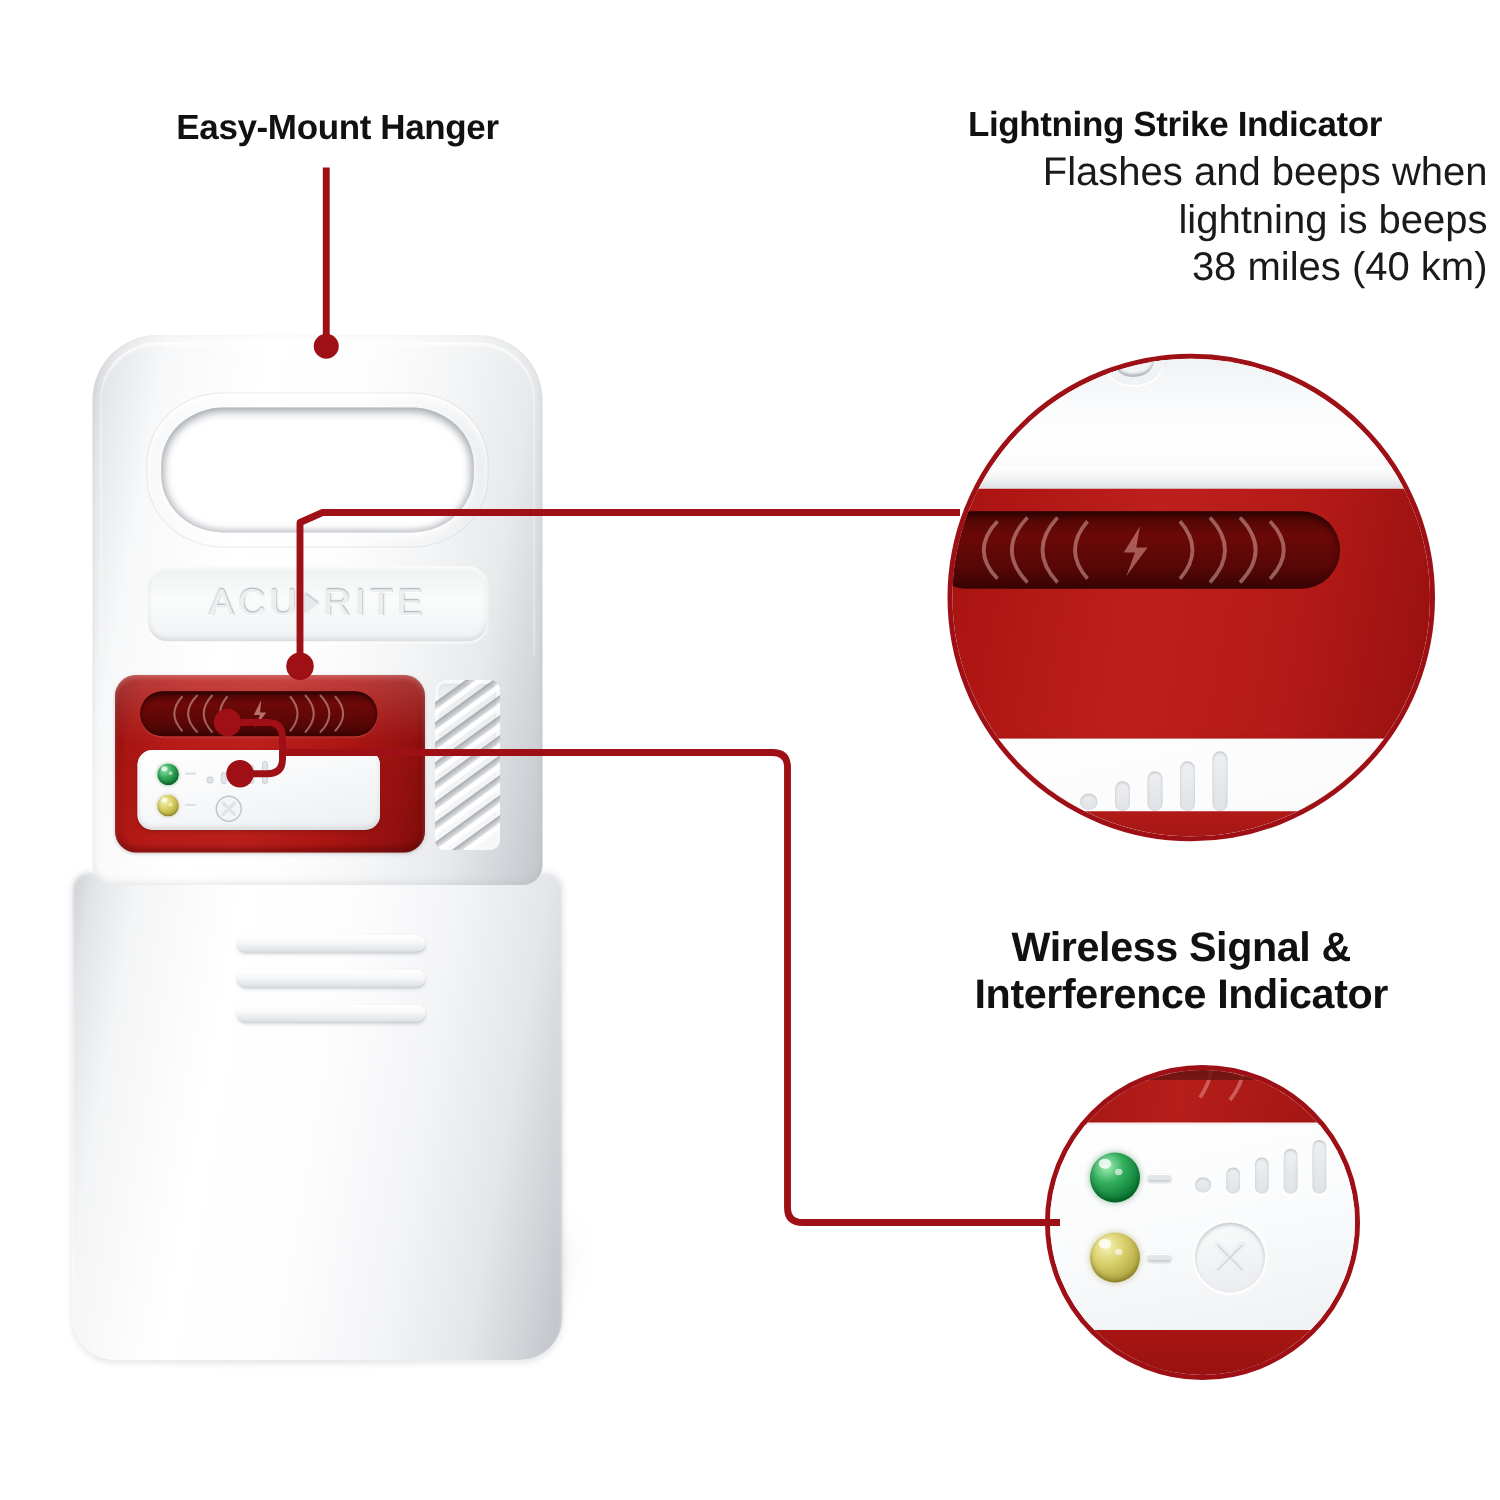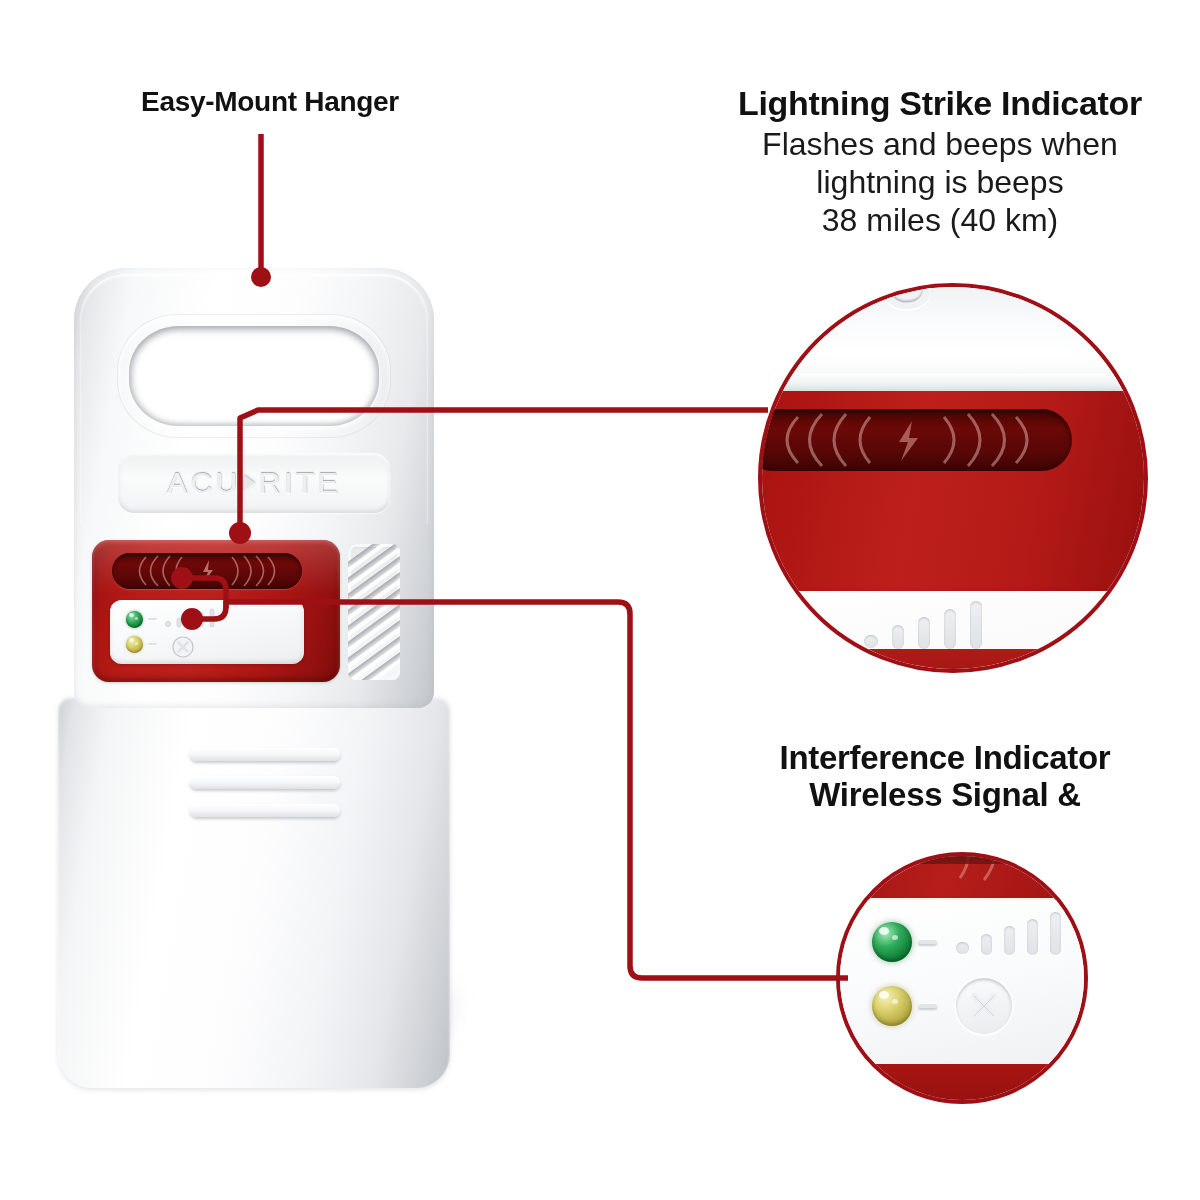--- a/index.html
+++ b/index.html
@@ -22,22 +22,22 @@
   .label-body{
     font-weight:400;
     line-height:1.18;
     color:#1a1a1a;
   }
 
   #lbl-hanger{left:60px;top:86px;width:420px;}
   #lbl-hanger .label-title{font-size:28px;}
 
   #lbl-lightning{left:690px;top:84px;width:500px;}
-  #lbl-lightning .label-title{font-size:34px;margin-bottom:4px;}
-  #lbl-lightning .label-body{font-size:32px;}
+  #lbl-lightning .label-title{font-size:28px;margin-bottom:4px;}
+  #lbl-lightning .label-body{font-size:32px;text-align:right;}
 
   #lbl-wireless{left:700px;top:740px;width:490px;}
   #lbl-wireless .label-title{font-size:33px;}
 
   
   .leaders{position:absolute;left:0;top:0;width:1200px;height:1200px;pointer-events:none;}
 
   
   .device{position:absolute;left:44px;top:268px;width:420px;height:840px;text-align:center;}
 
@@ -314,22 +314,22 @@
   </div>
 
   <div class="label-block" id="lbl-lightning">
     <div class="label-title">Lightning Strike Indicator</div>
     <div class="label-body">Flashes and beeps when</div>
     <div class="label-body">lightning is beeps</div>
     <div class="label-body">38 miles (40 km)</div>
   </div>
 
   <div class="label-block" id="lbl-wireless">
+    <div class="label-title">Wireless Signal &amp;</div>
     <div class="label-title">Interference Indicator</div>
-    <div class="label-title">Wireless Signal &amp;</div>
   </div>
 
   <div class="device">
 
     <div class="dev-shadow"></div>
 
     <div class="lower"></div>
     <div class="grip" style="left:146px;top:480px;"></div>
     <div class="grip" style="left:146px;top:508px;"></div>
     <div class="grip" style="left:146px;top:536px;"></div>

